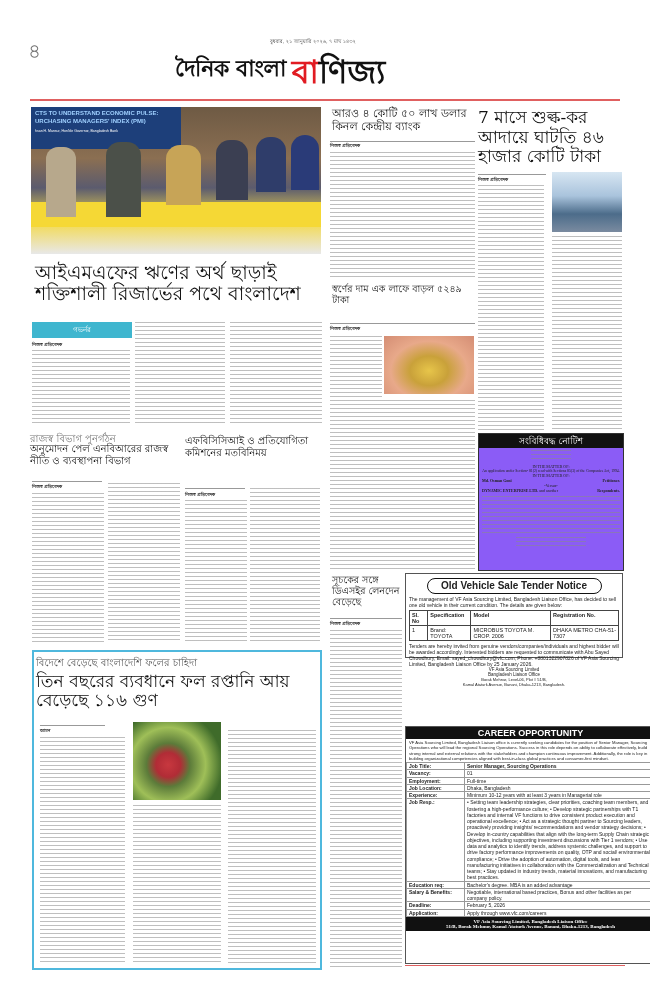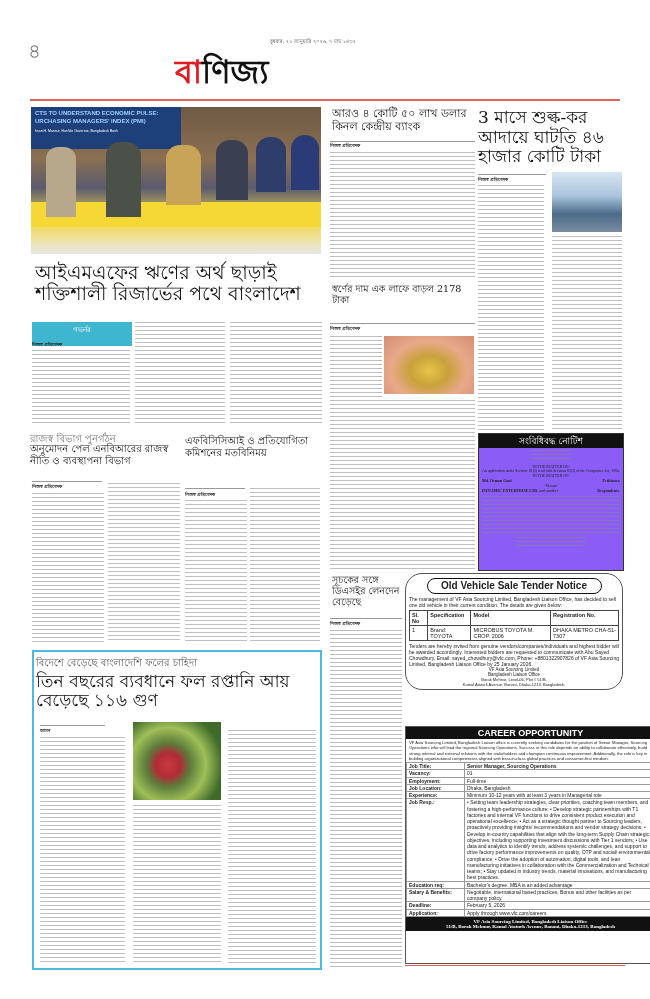--- a/index.html
+++ b/index.html
@@ -23,28 +23,29 @@
   .small-en { font-family: "Liberation Serif", serif; color: #222; }
   .tender { border: 1px solid #555; font-family: "Liberation Sans", sans-serif; }
   .tender table { border-collapse: collapse; width: 100%; }
   .tender td, .tender th { border: 1px solid #444; font-size: 5.5px; padding: 1px 2px; text-align: left; vertical-align: top; }
   .career { border: 1px solid #555; font-family: "Liberation Sans", sans-serif; }
   .career table { border-collapse: collapse; width: 100%; }
   .career td { border: 1px solid #999; font-size: 5px; padding: 0 2px; vertical-align: top; line-height: 1.25; }
   .career td.k { font-weight: bold; width: 58px; }
   .bottomline { left: 405px; top: 965px; width: 220px; height: 1px; background: #e06060; }
   .fruit-frame { left: 32px; top: 650px; width: 290px; height: 320px; border: 2px solid #4fb8dd; }
-  .governor-tag { left: 32px; top: 322px; width: 100px; height: 24px; background: #3fb6cf; color: #fff; font-size: 7px; text-align: center; line-height: 16px; }
+  .governor-tag { left: 32px; top: 322px; width: 100px; height: 16px; background: #3fb6cf; color: #fff; font-size: 7px; text-align: center; line-height: 16px; }
 </style>
 </head>
 <body>
 
 <div class="abs pagenum">৪</div>
 <div class="abs dateline">বুধবার, ২১ জানুয়ারি ২০২৬, ৭ মাঘ ১৪৩২</div>
 <div class="abs masthead">
+  <span class="mh-left">দৈনিক বাংলা</span>
   <span class="mh-right">
     <span class="mh-red">বা</span>
     <span class="mh-black">ণিজ্য</span>
   </span>
 </div>
 <div class="abs topline"></div>
 
 <div class="abs photo" style="left:31px; top:107px; width:290px; height:147px; background:linear-gradient(180deg,#6e5a44 0%,#8b6f52 35%,#5b5b6e 55%,#f3d94a 78%,#e8e8e8 100%);">
   <div style="position:absolute; left:0; top:0; width:150px; height:42px; background:#1d3f7a;"></div>
   <div style="position:absolute; left:4px; top:3px; font-size:6px; font-weight:bold; color:#9fd0ff; font-family:'Liberation Sans',sans-serif;">CTS TO UNDERSTAND ECONOMIC PULSE:</div>
@@ -57,35 +58,35 @@
   <div style="position:absolute; left:185px; top:33px; width:32px; height:60px; background:#3b3f52; border-radius:14px 14px 0 0;"></div>
   <div style="position:absolute; left:225px; top:30px; width:30px; height:55px; background:#2f3d6a; border-radius:14px 14px 0 0;"></div>
   <div style="position:absolute; left:260px; top:28px; width:28px; height:55px; background:#2a3b78; border-radius:14px 14px 0 0;"></div>
 </div>
 
 <div class="abs hl" style="left:332px; top:108px; width:140px; font-size:11px;">আরও ৪ কোটি ৫০ লাখ ডলার কিনল কেন্দ্রীয় ব্যাংক</div>
 <div class="abs rule" style="left:330px; top:141px; width:145px;"></div>
 <div class="abs byline" style="left:330px; top:143px;">নিজস্ব প্রতিবেদক</div>
 <div class="abs text-block" style="left:330px; top:152px; width:145px; height:128px;"></div>
 
-<div class="abs hl" style="left:478px; top:108px; width:150px; font-size:17px;">3 মাসে শুল্ক-কর আদায়ে ঘাটতি ৪৬ হাজার কোটি টাকা</div>
+<div class="abs hl" style="left:478px; top:108px; width:150px; font-size:17px;">7 মাসে শুল্ক-কর আদায়ে ঘাটতি ৪৬ হাজার কোটি টাকা</div>
 <div class="abs byline" style="left:478px; top:177px;">নিজস্ব প্রতিবেদক</div>
 <div class="abs rule" style="left:478px; top:174px; width:68px;"></div>
 <div class="abs text-block" style="left:478px; top:185px; width:66px; height:245px;"></div>
 <div class="abs photo" style="left:552px; top:172px; width:70px; height:60px; background:linear-gradient(180deg,#d7e6f2 0%,#a9c3dc 40%,#4c6c8a 70%,#7a8ba0 100%);"></div>
 <div class="abs text-block" style="left:552px; top:236px; width:70px; height:194px;"></div>
 
 <div class="abs hl" style="left:35px; top:262px; width:290px; font-size:19px; line-height:1.12;">আইএমএফের ঋণের অর্থ ছাড়াই শক্তিশালী রিজার্ভের পথে বাংলাদেশ</div>
 <div class="abs governor-tag">গভর্নর</div>
 <div class="abs byline" style="left:32px; top:342px;">নিজস্ব প্রতিবেদক</div>
 <div class="abs text-block" style="left:32px; top:350px; width:98px; height:75px;"></div>
 <div class="abs text-block" style="left:135px; top:322px; width:90px; height:103px;"></div>
 <div class="abs text-block" style="left:230px; top:322px; width:92px; height:103px;"></div>
 
-<div class="abs hl" style="left:332px; top:284px; width:140px; font-size:9.5px;">স্বর্ণের দাম এক লাফে বাড়ল 2178 টাকা</div>
+<div class="abs hl" style="left:332px; top:284px; width:140px; font-size:9.5px;">স্বর্ণের দাম এক লাফে বাড়ল ৫২৪৯ টাকা</div>
 <div class="abs rule" style="left:330px; top:323px; width:145px;"></div>
 <div class="abs byline" style="left:330px; top:326px;">নিজস্ব প্রতিবেদক</div>
 <div class="abs text-block" style="left:330px; top:336px; width:52px; height:62px;"></div>
 <div class="abs photo" style="left:384px; top:336px; width:90px; height:58px; background:radial-gradient(ellipse at 50% 60%,#e7c54a 0%,#c9a13a 30%,#e8a98a 60%,#d48d74 100%);"></div>
 <div class="abs text-block" style="left:330px; top:400px; width:145px; height:170px;"></div>
 <div class="abs text-block" style="left:478px; top:320px; width:145px; height:0px;"></div>
 
 <div class="abs hl" style="left:30px; top:433px; width:145px; font-size:10px; color:#777;">রাজস্ব বিভাগ পুনর্গঠন</div>
 <div class="abs hl" style="left:30px; top:443px; width:150px; font-size:10px;">অনুমোদন পেল এনবিআরের রাজস্ব নীতি ও ব্যবস্থাপনা বিভাগ</div>
 <div class="abs rule" style="left:32px; top:481px; width:70px;"></div>
@@ -116,21 +117,21 @@
   </div>
   <div class="text-block" style="margin:3px 3px 0; height:38px;"></div>
   <div class="text-block" style="margin:3px auto 0; width:70px; height:12px;"></div>
 </div>
 
 <div class="abs hl" style="left:332px; top:575px; width:70px; font-size:9.5px;">সূচকের সঙ্গে ডিএসইর লেনদেন বেড়েছে</div>
 <div class="abs rule" style="left:330px; top:618px; width:72px;"></div>
 <div class="abs byline" style="left:330px; top:621px;">নিজস্ব প্রতিবেদক</div>
 <div class="abs text-block" style="left:330px; top:630px; width:72px; height:340px;"></div>
 
-<div class="abs tender" style="left:405px; top:573px; width:218px; height:117px; padding:2px 3px;border-radius:17px;">
+<div class="abs tender" style="left:405px; top:573px; width:218px; height:85px; padding:2px 3px;">
   <div style="margin:2px auto 2px; width:175px; border:1.5px solid #111; border-radius:8px; text-align:center; font-weight:bold; font-size:10px; line-height:14px;">Old Vehicle Sale Tender Notice</div>
   <div style="font-size:5px; line-height:1.2;">The management of VF Asia Sourcing Limited, Bangladesh Liaison Office, has decided to sell one old vehicle in their current condition. The details are given below:</div>
   <table style="margin:2px 0;">
     <thead>
         <tr id="tender-head">
           <th>Sl. No</th>
           <th>Specification</th>
           <th>Model</th>
           <th>Registration No.</th>
         </tr>

